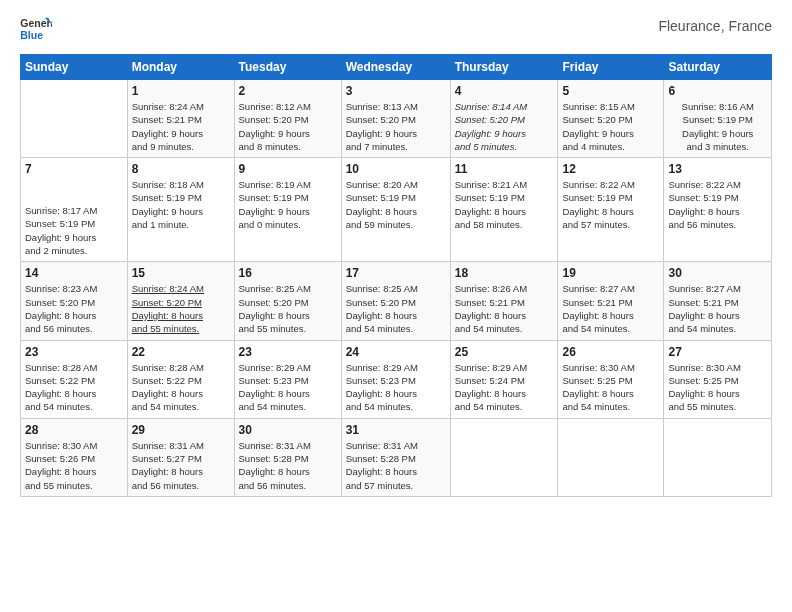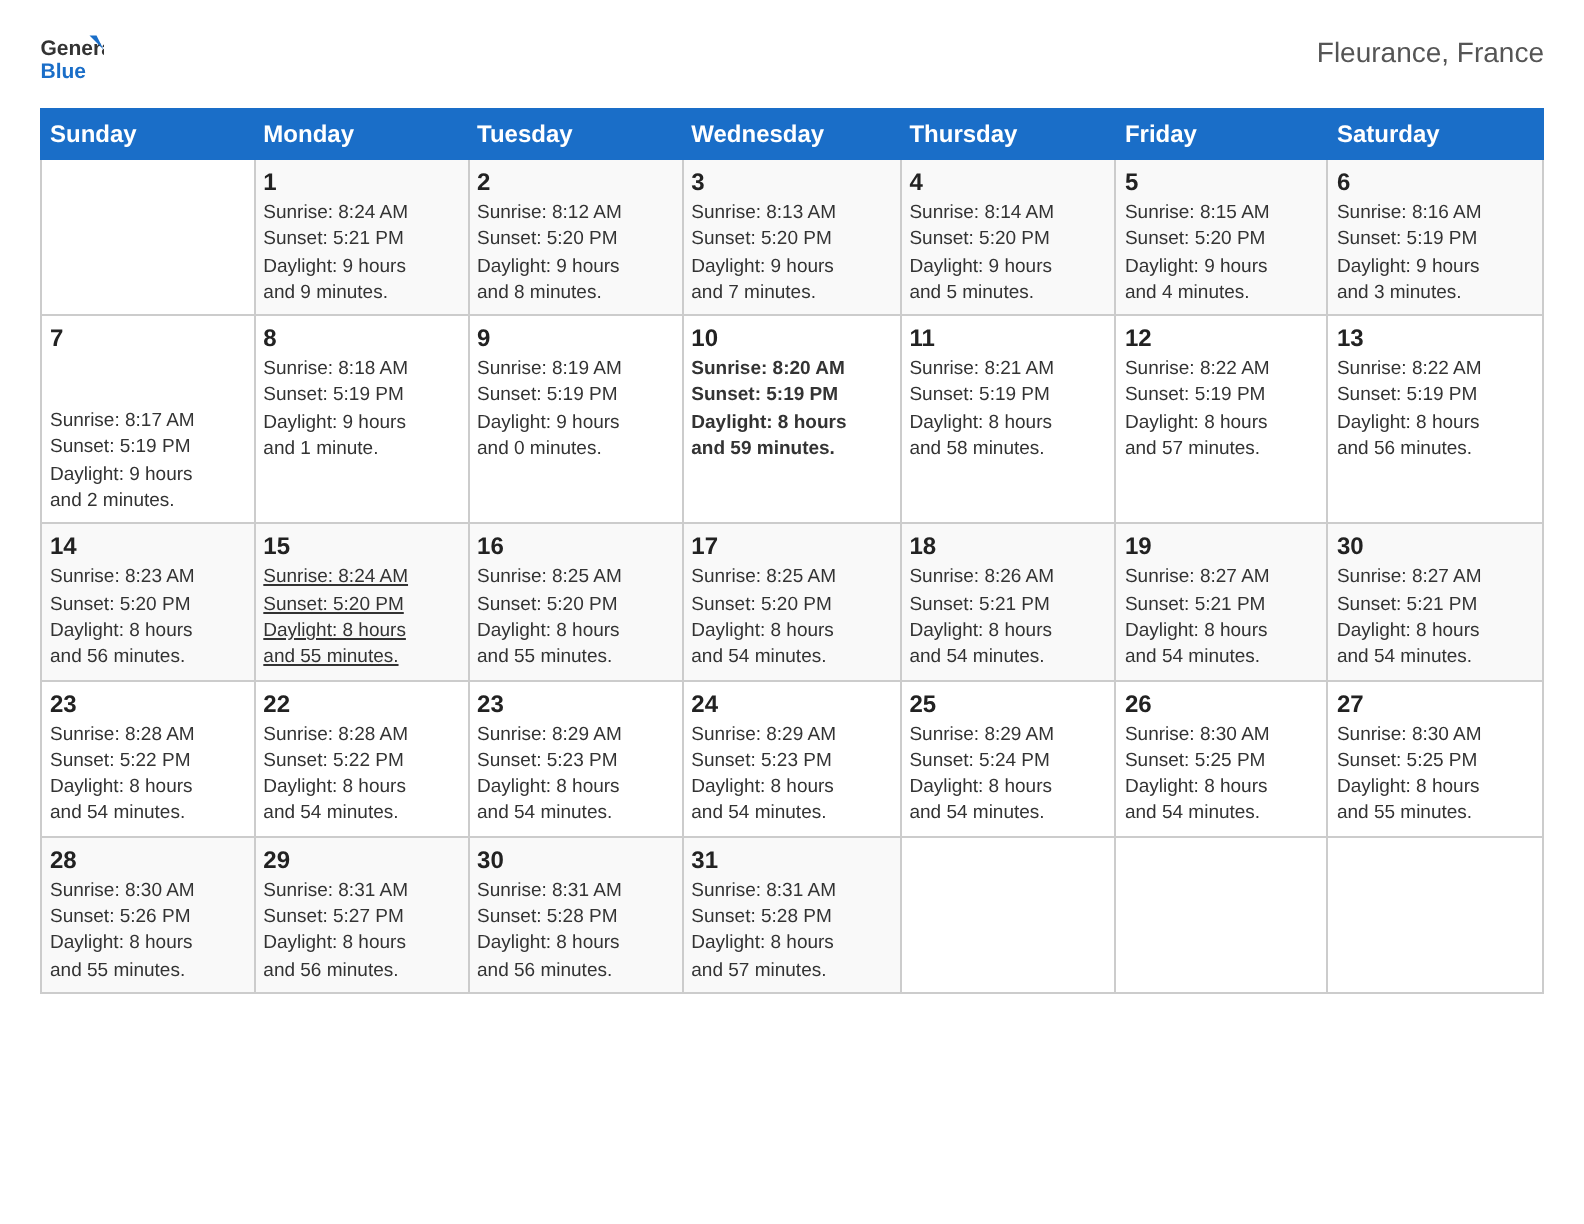--- a/index.html
+++ b/index.html
@@ -134,35 +134,35 @@
           </td>
           <td>
             <span class="day-number">3</span>
             <div class="day-info" style="white-space: pre-line;">Sunrise: 8:13 AM
 Sunset: 5:20 PM
 Daylight: 9 hours
 and 7 minutes.</div>
           </td>
           <td>
             <span class="day-number">4</span>
-            <div class="day-info" style="white-space: pre-line;">Sunrise: 8:14 AM
+            <div class="day-info" style="white-space: pre-line; font-style: italic;">Sunrise: 8:14 AM
 Sunset: 5:20 PM
 Daylight: 9 hours
 and 5 minutes.</div>
           </td>
           <td>
             <span class="day-number">5</span>
             <div class="day-info" style="white-space: pre-line;">Sunrise: 8:15 AM
 Sunset: 5:20 PM
 Daylight: 9 hours
 and 4 minutes.</div>
           </td>
           <td>
             <span class="day-number">6</span>
-            <div class="day-info" style="white-space: pre-line;">Sunrise: 8:16 AM
+            <div class="day-info" style="white-space: pre-line; text-align: center;">Sunrise: 8:16 AM
 Sunset: 5:19 PM
 Daylight: 9 hours
 and 3 minutes.</div>
           </td>
         </tr>
         <tr>
           <td>
             <span class="day-number">7</span>
             <div class="day-info" style="white-space: pre-line; margin-top: 28px;">Sunrise: 8:17 AM
 Sunset: 5:19 PM
@@ -178,21 +178,21 @@
           </td>
           <td>
             <span class="day-number">9</span>
             <div class="day-info" style="white-space: pre-line;">Sunrise: 8:19 AM
 Sunset: 5:19 PM
 Daylight: 9 hours
 and 0 minutes.</div>
           </td>
           <td>
             <span class="day-number">10</span>
-            <div class="day-info" style="white-space: pre-line; font-weight: bold;">Sunrise: 8:20 AM
+            <div class="day-info" style="white-space: pre-line;">Sunrise: 8:20 AM
 Sunset: 5:19 PM
 Daylight: 8 hours
 and 59 minutes.</div>
           </td>
           <td>
             <span class="day-number">11</span>
             <div class="day-info" style="white-space: pre-line;">Sunrise: 8:21 AM
 Sunset: 5:19 PM
 Daylight: 8 hours
 and 58 minutes.</div>

